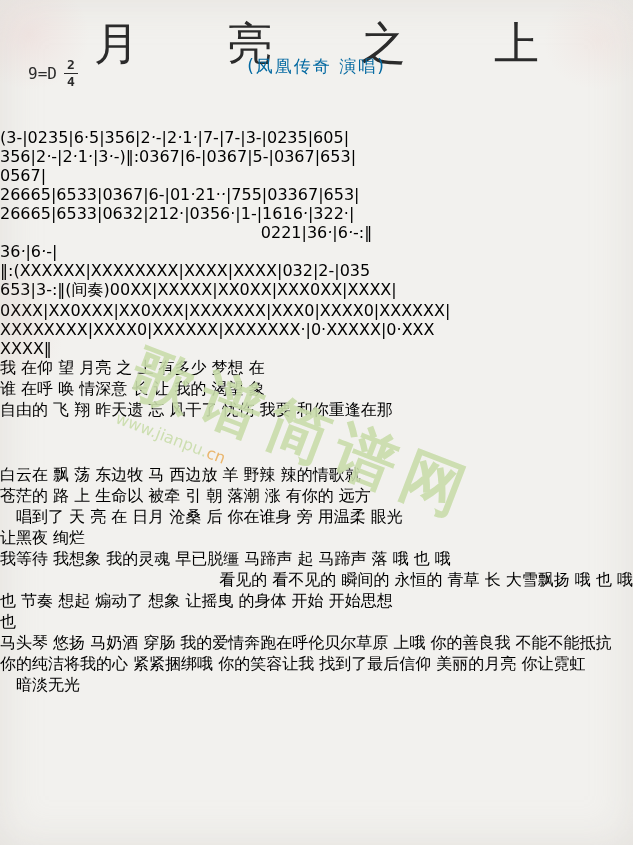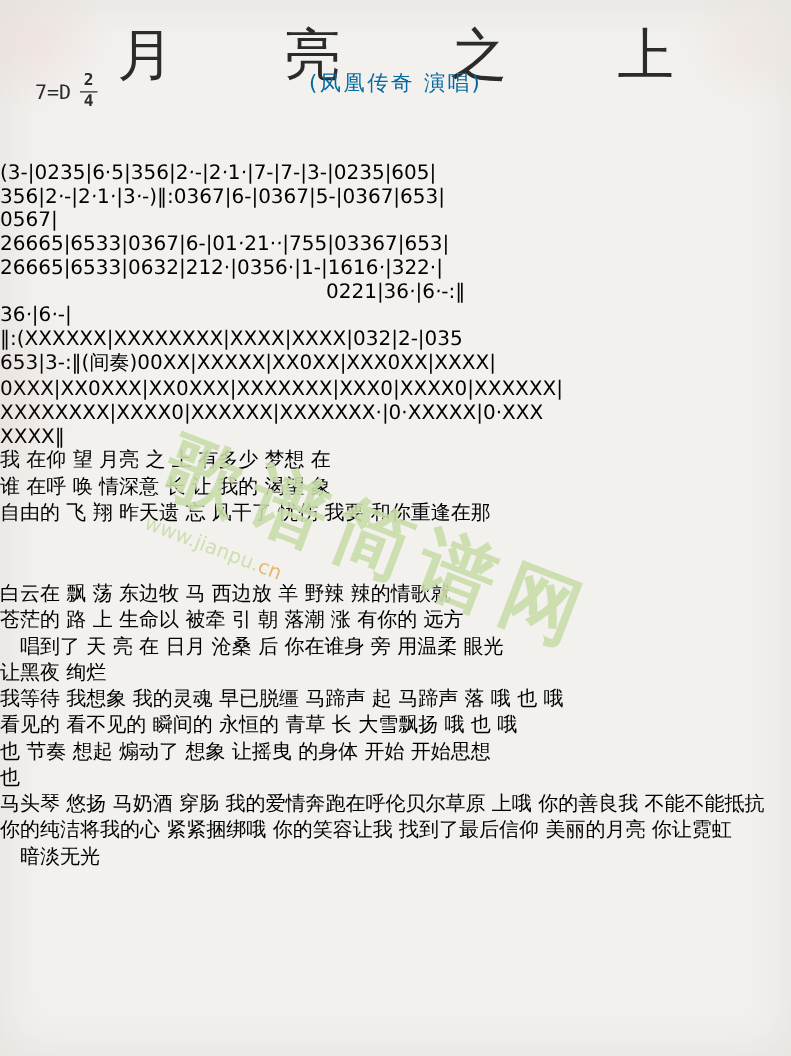--- a/index.html
+++ b/index.html
@@ -71,21 +71,21 @@
   </div>
 
   <div id="patches">
       <div class="patch" style="left: 505px; top: 390px; width: 128px; height: 70px;"></div>
       <div class="patch" style="left: 330px; top: 770px; width: 300px; height: 58px;"></div>
     </div>
 
   <div class="title">月 亮 之 上</div>
   <div class="subtitle">(凤凰传奇 演唱)</div>
   <div class="keysig">
-    <span>7=D</span>
+    <span>9=D</span>
     <span class="ts">
       <span class="top">2</span>
       <span class="bot">4</span>
     </span>
   </div>
 
   <div id="notation">
       <div class="system" style="left: 30px; top: 97px; gap: 4px;"><span class="tok">(</span><span class="tok arc">3</span><span class="tok">-</span><span class="tok bar">|</span><span class="tok u1 arc">02</span><span class="tok u1">35</span><span class="tok bar">|</span><span class="tok arc">6·</span><span class="tok u1">5</span><span class="tok bar">|</span><span class="tok">3</span><span class="tok u1">56</span><span class="tok bar">|</span><span class="tok arc">2<i class="dot-a">·</i></span><span class="tok">-</span><span class="tok bar">|</span><span class="tok">2<i class="dot-a">·</i></span><span class="tok">1<i class="dot-a">·</i></span><span class="tok bar">|</span><span class="tok arc">7</span><span class="tok">-</span><span class="tok bar">|</span><span class="tok arc">7</span><span class="tok">-</span><span class="tok bar">|</span><span class="tok arc">3</span><span class="tok">-</span><span class="tok bar">|</span><span class="tok u1 arc">02</span><span class="tok u1">35</span><span class="tok bar">|</span><span class="tok arc">6</span><span class="tok u1">05</span><span class="tok bar">|</span></div>
       <div class="system" style="left: 22px; top: 130px; gap: 4px;"><span class="tok">3</span><span class="tok u1">56</span><span class="tok bar">|</span><span class="tok arc">2<i class="dot-a">·</i></span><span class="tok">-</span><span class="tok bar">|</span><span class="tok arc">2<i class="dot-a">·</i></span><span class="tok">1<i class="dot-a">·</i></span><span class="tok bar">|</span><span class="tok">3<i class="dot-a">·</i></span><span class="tok">-)</span><span class="tok rep">‖:</span><span class="tok u1 arc">03</span><span class="tok u1">67</span><span class="tok bar">|</span><span class="tok">6</span><span class="tok">-</span><span class="tok bar">|</span><span class="tok u1 arc">03</span><span class="tok u1">67</span><span class="tok bar">|</span><span class="tok">5</span><span class="tok">-</span><span class="tok bar">|</span><span class="tok u1 arc">03</span><span class="tok u1">67</span><span class="tok bar">|</span><span class="tok u1">6</span><span class="tok">5</span><span class="tok u1">3</span><span class="tok bar">|</span></div>
       <div class="system" style="left: 345px; top: 176px; gap: 4px;"><span class="tok u1">05</span><span class="tok u1">67</span><span class="tok bar">|</span></div>
@@ -101,20 +101,20 @@
     </div>
   <div id="lyrics">
       <div class="lyric" style="left: 222px; top: 157px;">我 在仰  望       月亮 之 上      有多少 梦想  在</div>
       <div class="lyric" style="left: 222px; top: 199px;">谁  在呼 唤        情深意 长      让 我的 渴望 象</div>
       <div class="lyric" style="left: 28px; top: 254px;">自由的  飞  翔      昨天遗 忘     风干了  忧伤      我要 和你重逢在那</div>
       <div class="lyric" style="left: 28px; top: 276px; margin-top: 44px;">白云在  飘  荡      东边牧 马     西边放  羊       野辣 辣的情歌就</div>
       <div class="lyric" style="left: 28px; top: 331px;">苍茫的 路  上       生命以 被牵 引     朝 落潮  涨     有你的 远方</div>
       <div class="lyric" style="left: 28px; top: 354px; padding-left: 16px;">唱到了 天  亮       在 日月 沧桑 后    你在谁身  旁     用温柔 眼光</div>
       <div class="lyric" style="left: 25px; top: 459px;">让黑夜  绚烂</div>
       <div class="lyric" style="left: 72px; top: 515px;">我等待 我想象  我的灵魂 早已脱缰  马蹄声 起   马蹄声 落  哦 也         哦</div>
-      <div class="lyric" style="left: 72px; top: 545px;">看见的 看不见的 瞬间的  永恒的    青草  长   大雪飘扬   哦 也         哦</div>
+      <div class="lyric" style="left: 72px; top: 545px; text-align: right;">看见的 看不见的 瞬间的  永恒的    青草  长   大雪飘扬   哦 也         哦</div>
       <div class="lyric" style="left: 25px; top: 617px;">也               节奏    想起 煽动了    想象   让摇曳   的身体  开始  开始思想</div>
       <div class="lyric" style="left: 25px; top: 638px;">也</div>
       <div class="lyric" style="left: 28px; top: 681px;">马头琴  悠扬  马奶酒 穿肠 我的爱情奔跑在呼伦贝尔草原 上哦  你的善良我 不能不能抵抗</div>
       <div class="lyric" style="left: 28px; top: 737px;">你的纯洁将我的心 紧紧捆绑哦 你的笑容让我 找到了最后信仰    美丽的月亮   你让霓虹</div>
       <div class="lyric" style="left: 25px; top: 786px; margin-left: 16px;">暗淡无光</div>
     </div>
 </div>
 
 </body></html>

